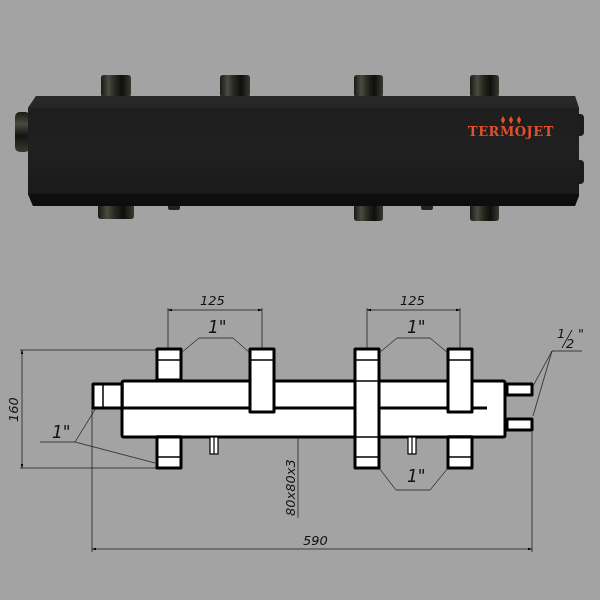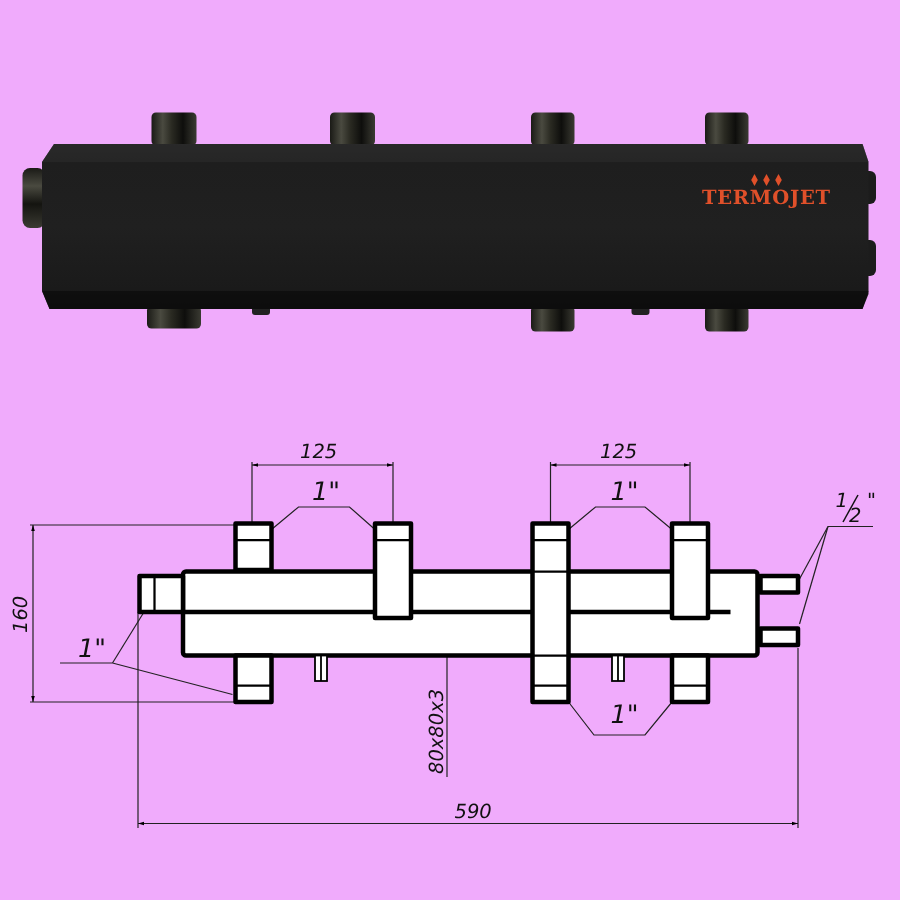--- a/index.html
+++ b/index.html
@@ -1,16 +1,16 @@
 <!DOCTYPE html>
 <html><head>
 <meta charset="utf-8">
 <style>
   html,body{margin:0;padding:0;background:#fff;}
-  #root{position:relative;width:600px;height:600px;overflow:hidden;background:#f0abfc;font-family:"Liberation Sans",sans-serif;}
+  #root{position:relative;width:600px;height:600px;overflow:hidden;background:#a3a3a3;font-family:"Liberation Sans",sans-serif;}
   svg{position:absolute;left:0;top:0;}
   .dimtext{font-family:"DejaVu Sans",sans-serif;font-style:italic;fill:#111;}
   .brand{font-family:"DejaVu Serif",serif;font-weight:bold;fill:#e0502a;letter-spacing:0.5px;}
 </style>
 </head>
 <body>
 
 <div id="root">
 
   <svg width="600" height="260" viewBox="0 0 600 260">

